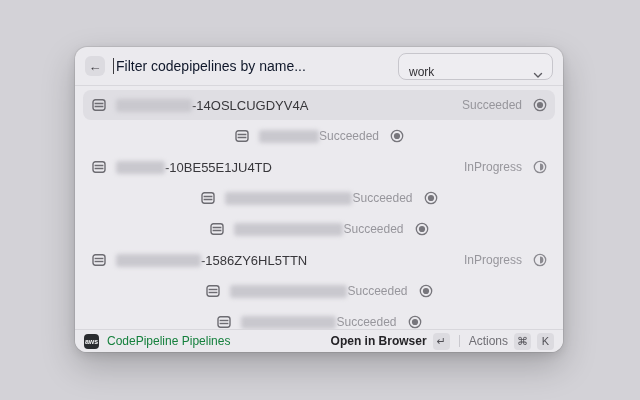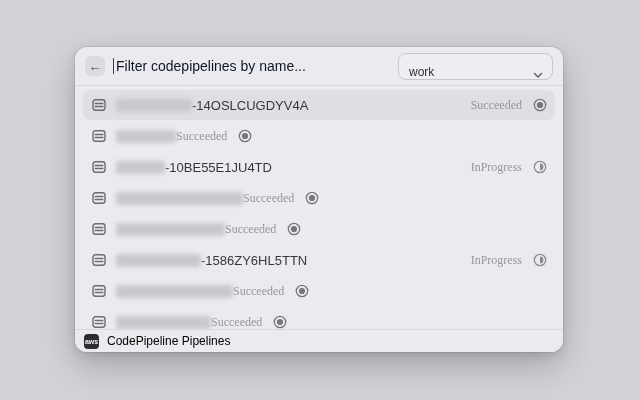--- a/index.html
+++ b/index.html
@@ -74,20 +74,21 @@
     overflow: hidden;
     padding: 4px 8px 0 8px;
   }
   .row {
     height: 30px;
     margin-bottom: 1px;
     border-radius: 8px;
     display: flex;
     align-items: center;
     padding: 0 8px;
+    justify-content: center;
   }
   .row.selected { background: #dfdee3; }
   .row-icon { flex: 0 0 16px; display: flex; align-items: center; }
   .redacted {
     height: 13px;
     border-radius: 3px;
     background: #c9c8ce;
     filter: blur(2px);
     margin-left: 9px;
     flex: 0 0 auto;
@@ -97,21 +98,20 @@
     color: #38373b;
     white-space: nowrap;
     flex: 1 1 auto;
     overflow: hidden;
   }
   .row-status {
     font-size: 12px;
     color: #97969c;
     margin-right: 11px;
     white-space: nowrap;
-    font-family: Liberation Serif, serif;
   }
   .status-icon { flex: 0 0 14px; display: flex; align-items: center; }
   
   .footer {
     flex: 0 0 23px;
     border-top: 1px solid #d8d7dc;
     background: #ebeaee;
     display: flex;
     align-items: center;
     padding: 0 9px;
@@ -124,21 +124,21 @@
     background: #2a2c30;
     color: #f4f4f5;
     font-size: 7px;
     font-weight: bold;
     display: flex; align-items: center; justify-content: center;
     letter-spacing: 0;
   }
   .footer-app {
     margin-left: 8px;
     font-size: 12px;
-    color: #000000;
+    color: #15803d;
     flex: 1 1 auto;
   }
   .footer-right { display: flex; align-items: center; gap: 6px; }
   .primary-action {
     font-size: 12px;
     font-weight: bold;
     color: #242327;
   }
   .keycap {
     min-width: 17px; height: 17px;
@@ -324,15 +324,23 @@
           </svg>
         </span>
     </div>
   </div>
 
   <div class="footer">
     <div class="aws-logo">
       <span>aws</span>
     </div>
     <div class="footer-app">CodePipeline Pipelines</div>
+    <div class="footer-right">
+      <span class="primary-action">Open in Browser</span>
+      <span class="keycap">↵</span>
+      <span class="footer-divider"></span>
+      <span class="actions-label">Actions</span>
+      <span class="keycap">⌘</span>
+      <span class="keycap">K</span>
+    </div>
   </div>
 
 </div>
 
 </body></html>

